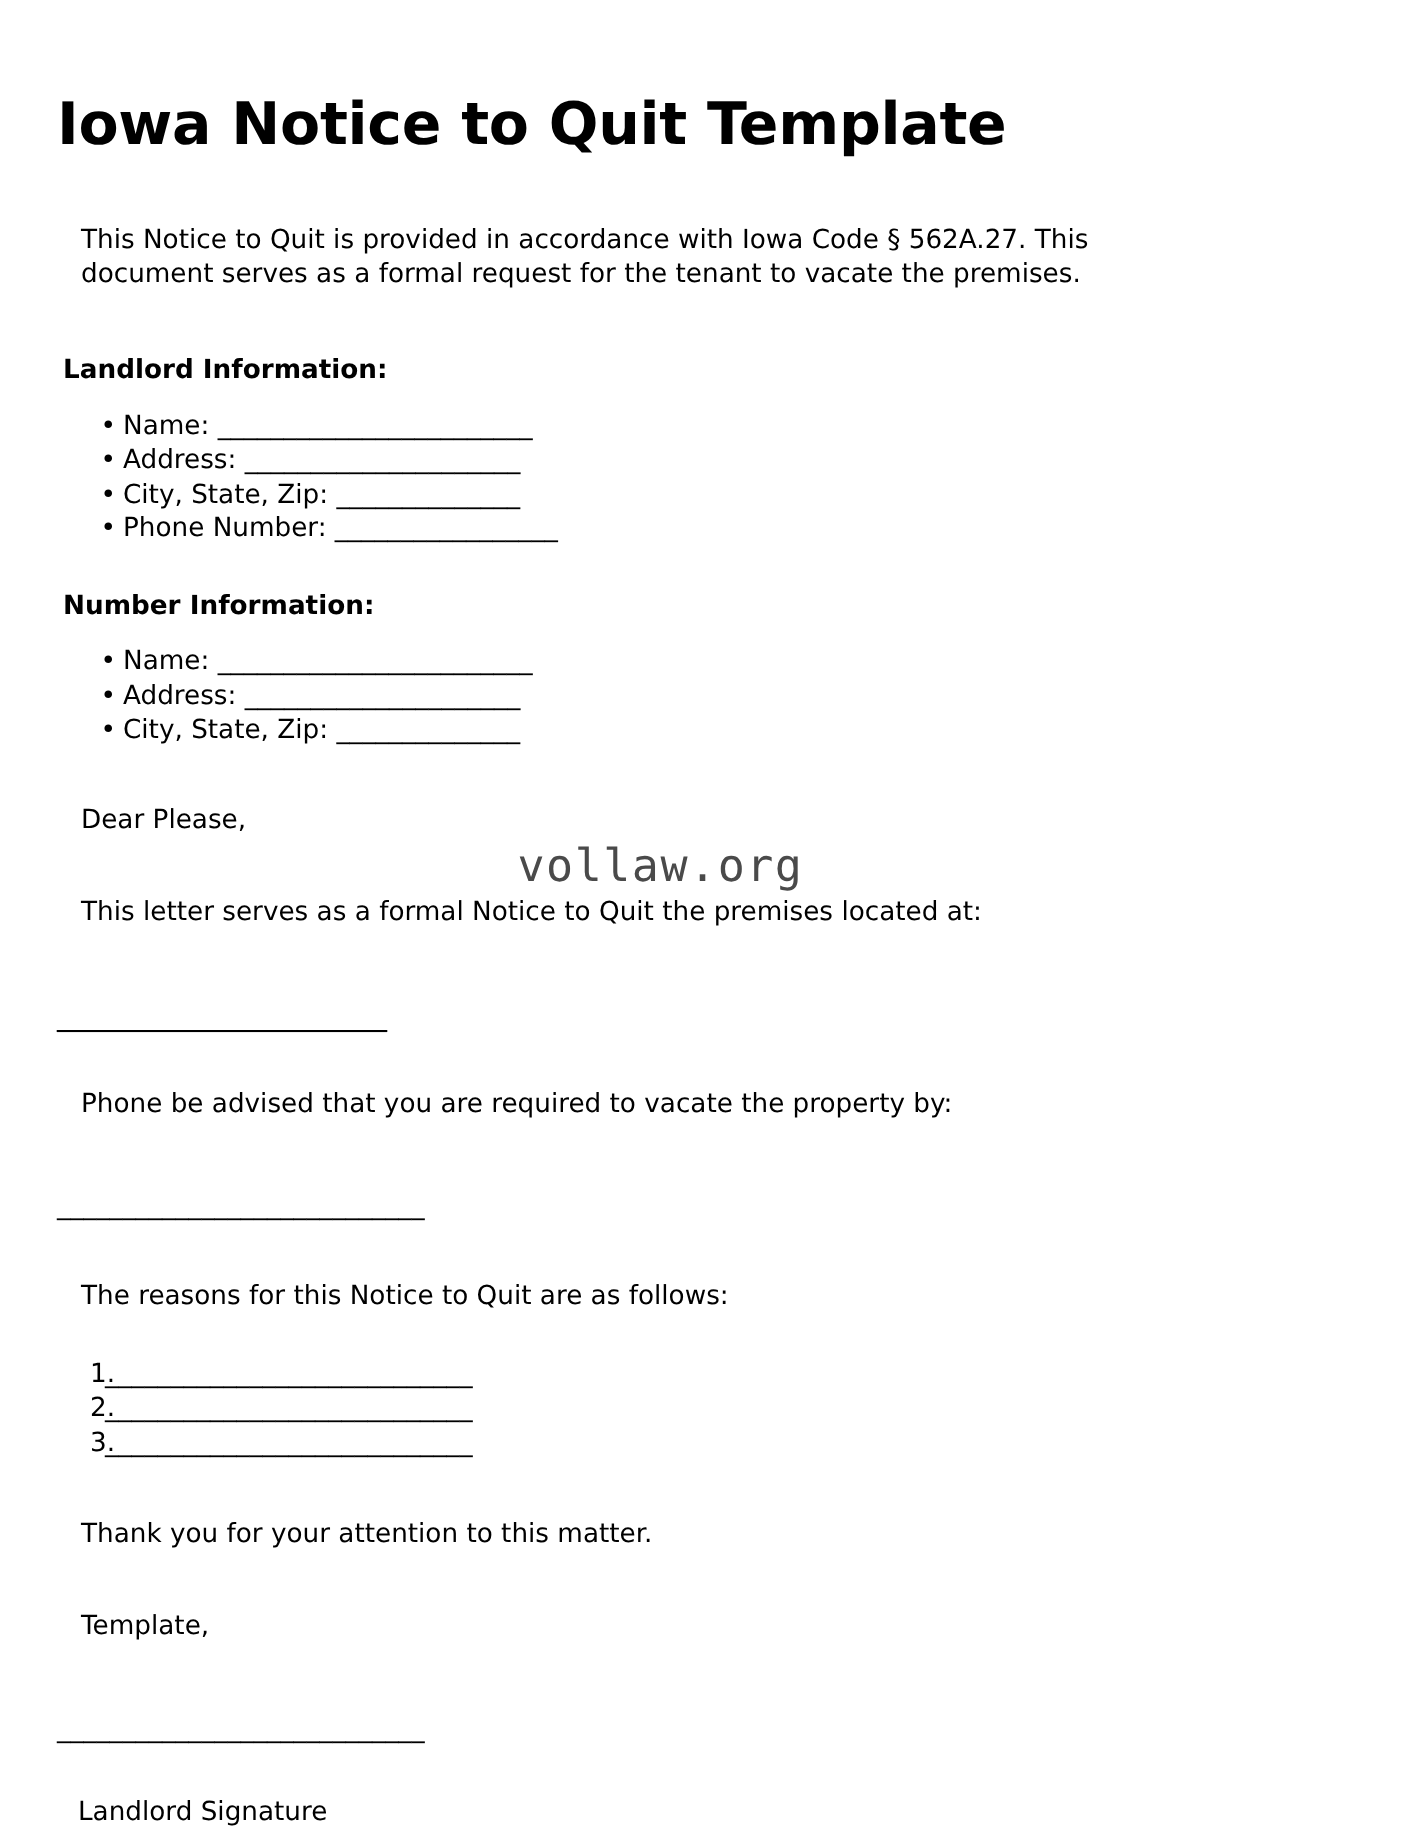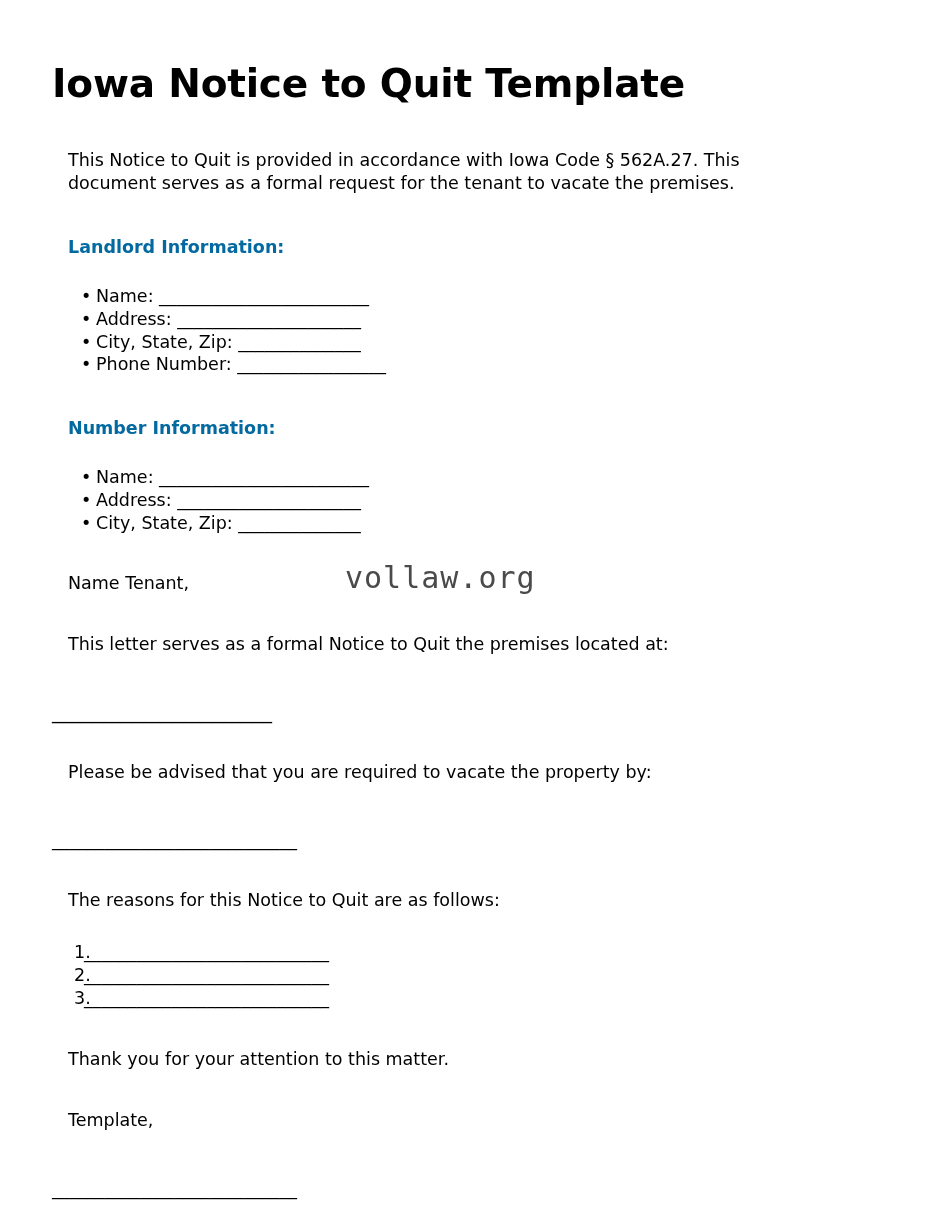--- a/index.html
+++ b/index.html
@@ -13,21 +13,21 @@
     font-family: "DejaVu Sans", "Liberation Sans", sans-serif;
     color: #000000;
     overflow: hidden;
   }
   .page {
     position: relative;
     width: 819px;
     height: 1221px;
     background: #ffffff;
     box-sizing: border-box;
-    padding: 0 52px;
+    padding: 0 38px;
   }
   .doc-title {
     font-size: 39px;
     font-weight: bold;
     letter-spacing: -0.2px;
     margin: 0;
     padding-top: 62px;
     line-height: 1.15;
     color: #000;
   }
@@ -38,23 +38,23 @@
     padding-top: 26px;
     max-width: 810px;
     color: #000;
   }
   .para.tight {
     padding-top: 22px;
   }
   .section-head {
     font-size: 17.5px;
     font-weight: bold;
-    margin: 16px;
+    margin: 4px;
     padding-top: 26px;
-    color: #0369a1;
+    color: #000000;
   }
   ul.fields {
     list-style: none;
     margin: 0;
     padding: 12px 0 0 0;
   }
   ul.fields li {
     position: relative;
     font-size: 17.5px;
     line-height: 1.30;
@@ -158,31 +158,31 @@
 
   <h2 class="section-head">Number Information:</h2>
 
   <ul class="fields">
     <li><span class="bullet">•</span><span>Name:</span><span class="fill"> ________________________</span></li>
     <li><span class="bullet">•</span><span>Address:</span><span class="fill"> _____________________</span></li>
     <li><span class="bullet">•</span><span>City, State, Zip:</span><span class="fill"> ______________</span></li>
   </ul>
 
 
-  <p class="para tight">Name Tenant,</p>
+  <p class="para tight">Dear Please,</p>
 
   <p class="para tight">This letter serves as a formal Notice to Quit the premises located at:</p>
 
   <div class="addr-row">
     <span class="addr-line fill">______________________</span>
   </div>
 
   <div class="watermark">vollaw.org</div>
 
-  <p class="para" style="padding-top:10px">Please be advised that you are required to vacate the property by:</p>
+  <p class="para" style="padding-top:10px">Phone be advised that you are required to vacate the property by:</p>
 
   <p class="standalone-line">____________________________</p>
 
   <p class="para tight">The reasons for this Notice to Quit are as follows:</p>
 
   <ol class="reasons">
     <li><span class="num">1.</span><span class="fill"> ____________________________</span></li>
     <li><span class="num">2.</span><span class="fill"> ____________________________</span></li>
     <li><span class="num">3.</span><span class="fill"> ____________________________</span></li>
   </ol>

